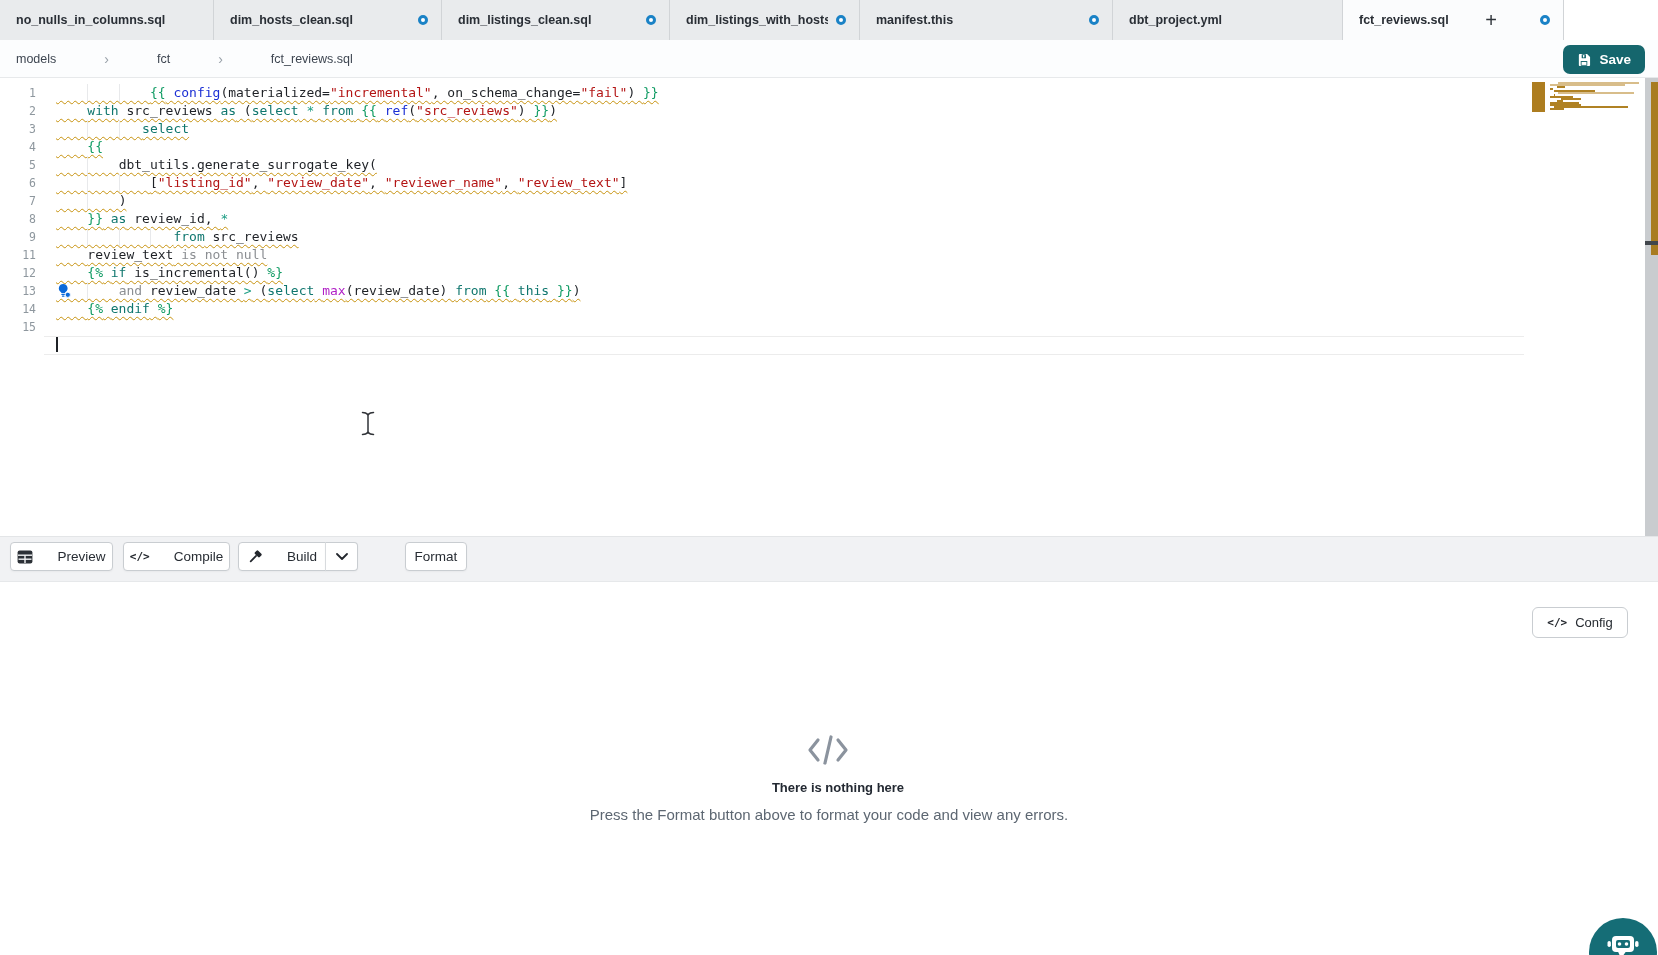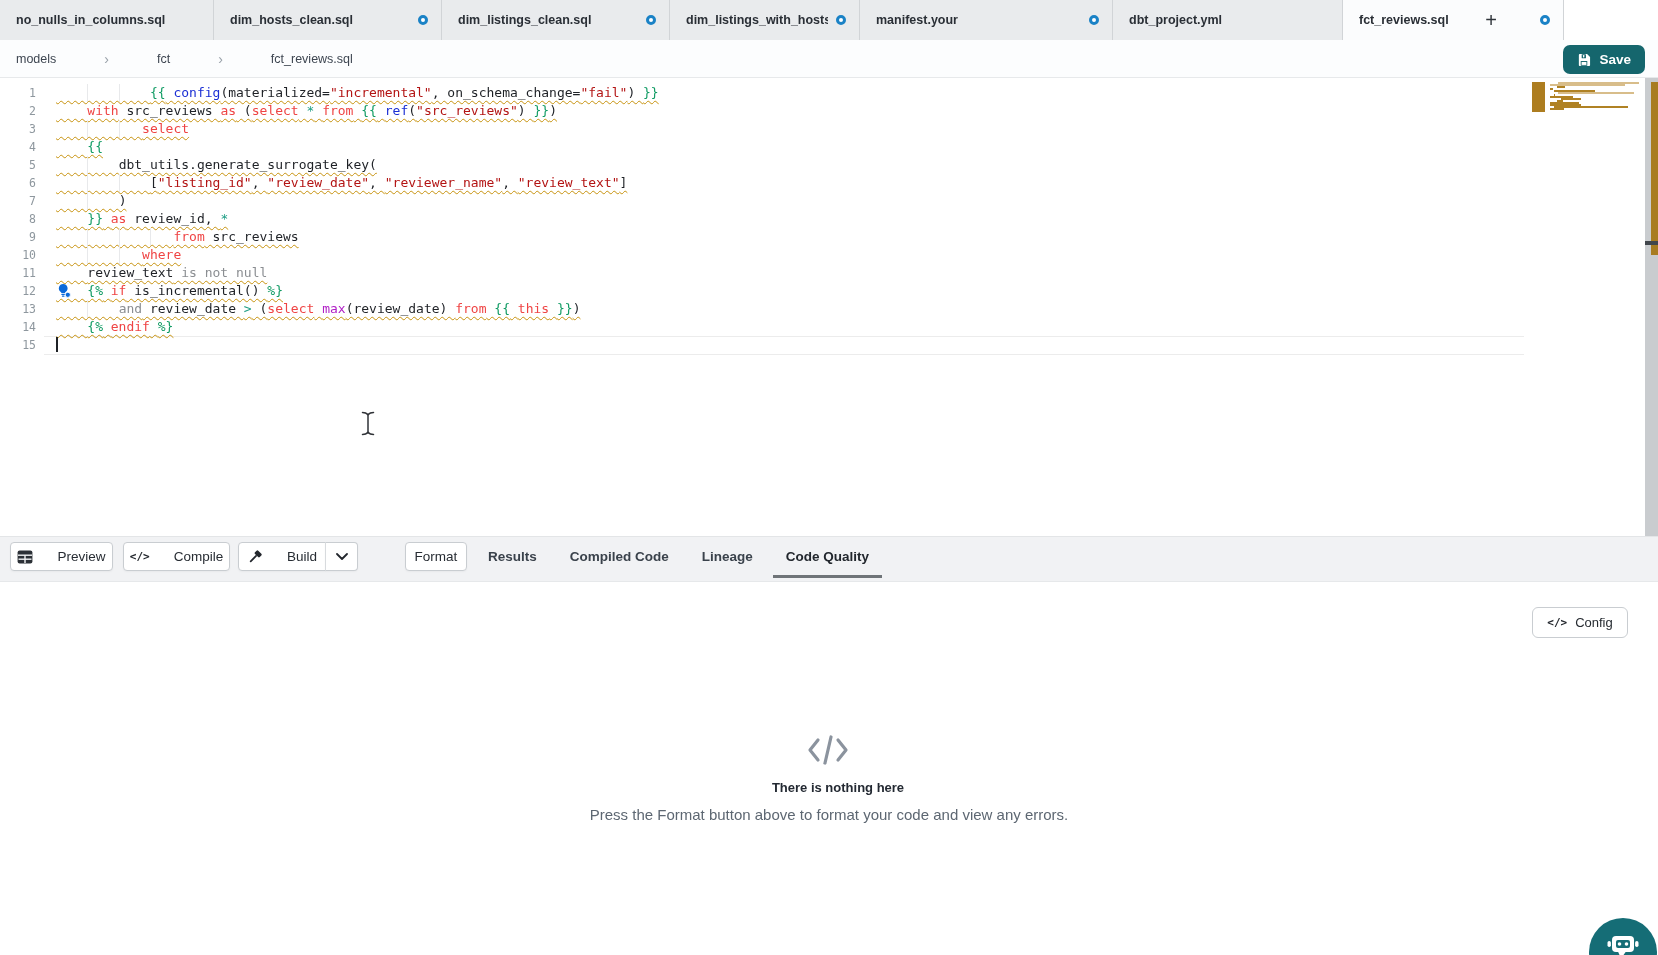--- a/index.html
+++ b/index.html
@@ -31,21 +31,21 @@
   .editor{position:absolute;left:0;top:78px;width:1658px;height:458px;background:#fff;}
   .lines{position:absolute;left:0;top:6px;}
   .cl{position:relative;height:18px;width:1524px;}
   .ln{position:absolute;left:0;top:0;width:36px;text-align:right;font-family:"DejaVu Sans Mono",monospace;
       font-size:11.5px;line-height:18px;color:#8e979e;}
   .ct{position:absolute;left:56px;top:0;font-family:"DejaVu Sans Mono",monospace;font-size:13px;
       line-height:18px;white-space:pre;color:#1e2126;}
   .squig{text-decoration-line:underline;text-decoration-style:wavy;text-decoration-color:#c7920e;
       text-decoration-thickness:1px;text-underline-offset:3px;}
   .guide{position:absolute;top:0;height:18px;width:1px;background:#e8e9eb;}
-  .tk-kw{color:#ef4444;margin-top:12px;} .tk-fn{color:#1b2fd4;} .tk-s{color:#b31414;} .tk-j{color:#0f9b63;}
+  .tk-kw{color:#0f766e;margin-top:12px;} .tk-fn{color:#1b2fd4;} .tk-s{color:#b31414;} .tk-j{color:#0f9b63;}
   .tk-op{color:#1f9e85;} .tk-gr{color:#8b8e92;} .tk-mag{color:#b01fc6;} .tk-t{color:#1e2126;} .tk-ws{color:#1e2126;}
   .curline{position:absolute;left:44px;top:258px;width:1480px;height:17px;
       border-top:1px solid #ececec;border-bottom:1px solid #ececec;}
   .caret{position:absolute;left:56px;top:259px;width:2px;height:15px;background:#1f2226;}
   .bulb{position:absolute;left:56px;top:205px;width:15px;height:15px;}
   .minimap{position:absolute;left:1532px;top:4px;width:112px;height:32px;}
   .mmblock{position:absolute;left:0;top:0;width:13px;height:30px;background:#ad7d20;}
   .mmbar{position:absolute;height:2px;}
   .scrollstrip{position:absolute;left:1645px;top:0;width:13px;height:458px;background:#c9cccf;}
   .ruler-warn{position:absolute;left:6px;top:4px;width:7px;height:173px;background:#a87c21;}
@@ -96,21 +96,21 @@
         </div>
         <div class="tab" style="width: 228px;">
           <span class="tab-label">dim_listings_clean.sql</span>
           <span class="dot"></span>
         </div>
         <div class="tab" style="width: 190px;">
           <span class="tab-label">dim_listings_with_hosts.sql</span>
           <span class="dot"></span>
         </div>
         <div class="tab" style="width: 253px;">
-          <span class="tab-label">manifest.your</span>
+          <span class="tab-label">manifest.this</span>
           <span class="dot"></span>
         </div>
         <div class="tab" style="width: 230px;">
           <span class="tab-label">dbt_project.yml</span>
         </div>
         <div class="tab active" style="width: 221px;">
           <span class="tab-label">fct_reviews.sql</span>
           <span class="dot"></span>
         </div>
       </div>
@@ -183,26 +183,20 @@
           <span class="ct squig"><span class="tk-ws">    </span><span class="tk-j">}}</span><span class="tk-t"> </span><span class="tk-kw">as</span><span class="tk-t"> review_id, </span><span class="tk-op">*</span></span>
         </div>
         <div class="cl">
           <span class="ln">9</span>
           <i class="guide" style="left: 87.2904px;"></i>
           <i class="guide" style="left: 118.581px;"></i>
           <i class="guide" style="left: 149.871px;"></i>
           <span class="ct squig"><span class="tk-ws">               </span><span class="tk-kw">from</span><span class="tk-t"> src_reviews</span></span>
         </div>
         <div class="cl">
-          <span class="ln">10</span>
-          <i class="guide" style="left: 87.2904px;"></i>
-          <i class="guide" style="left: 118.581px;"></i>
-          <span class="ct squig"><span class="tk-ws">           </span><span class="tk-kw">where</span></span>
-        </div>
-        <div class="cl">
           <span class="ln">11</span>
           <span class="ct squig"><span class="tk-ws">    </span><span class="tk-t">review_text</span><span class="tk-gr"> is not null</span></span>
         </div>
         <div class="cl">
           <span class="ln">12</span>
           <span class="ct squig"><span class="tk-ws">    </span><span class="tk-j">{%</span><span class="tk-t"> </span><span class="tk-kw">if</span><span class="tk-t"> is_incremental() </span><span class="tk-j">%}</span></span>
         </div>
         <div class="cl">
           <span class="ln">13</span>
           <i class="guide" style="left: 87.2904px;"></i>
@@ -301,26 +295,20 @@
         <svg width="12" height="7" viewBox="0 0 12 7" fill="none" stroke="#23272d" stroke-width="1.8" stroke-linecap="round" stroke-linejoin="round">
             <path d="M1 1l5 5 5-5"></path>
           </svg>
       </span>
     </button>
 
     <button class="btn" style="left:368px;width:62px;margin-left:37px;">
       <span>Format</span>
     </button>
 
-    <div class="ptabs">
-        <div class="ptab">Results</div>
-        <div class="ptab">Compiled Code</div>
-        <div class="ptab">Lineage</div>
-        <div class="ptab active">Code Quality</div>
-      </div>
   </div>
 
   <div class="panel">
     <button class="configbtn">
       <span class="codeglyph">&lt;/&gt;</span>
       <span>Config</span>
     </button>
 
     <div class="empty-icon">
       <svg width="44" height="36" viewBox="0 0 44 36" fill="none" stroke="#8b939e" stroke-width="3.2" stroke-linecap="round" stroke-linejoin="round">

